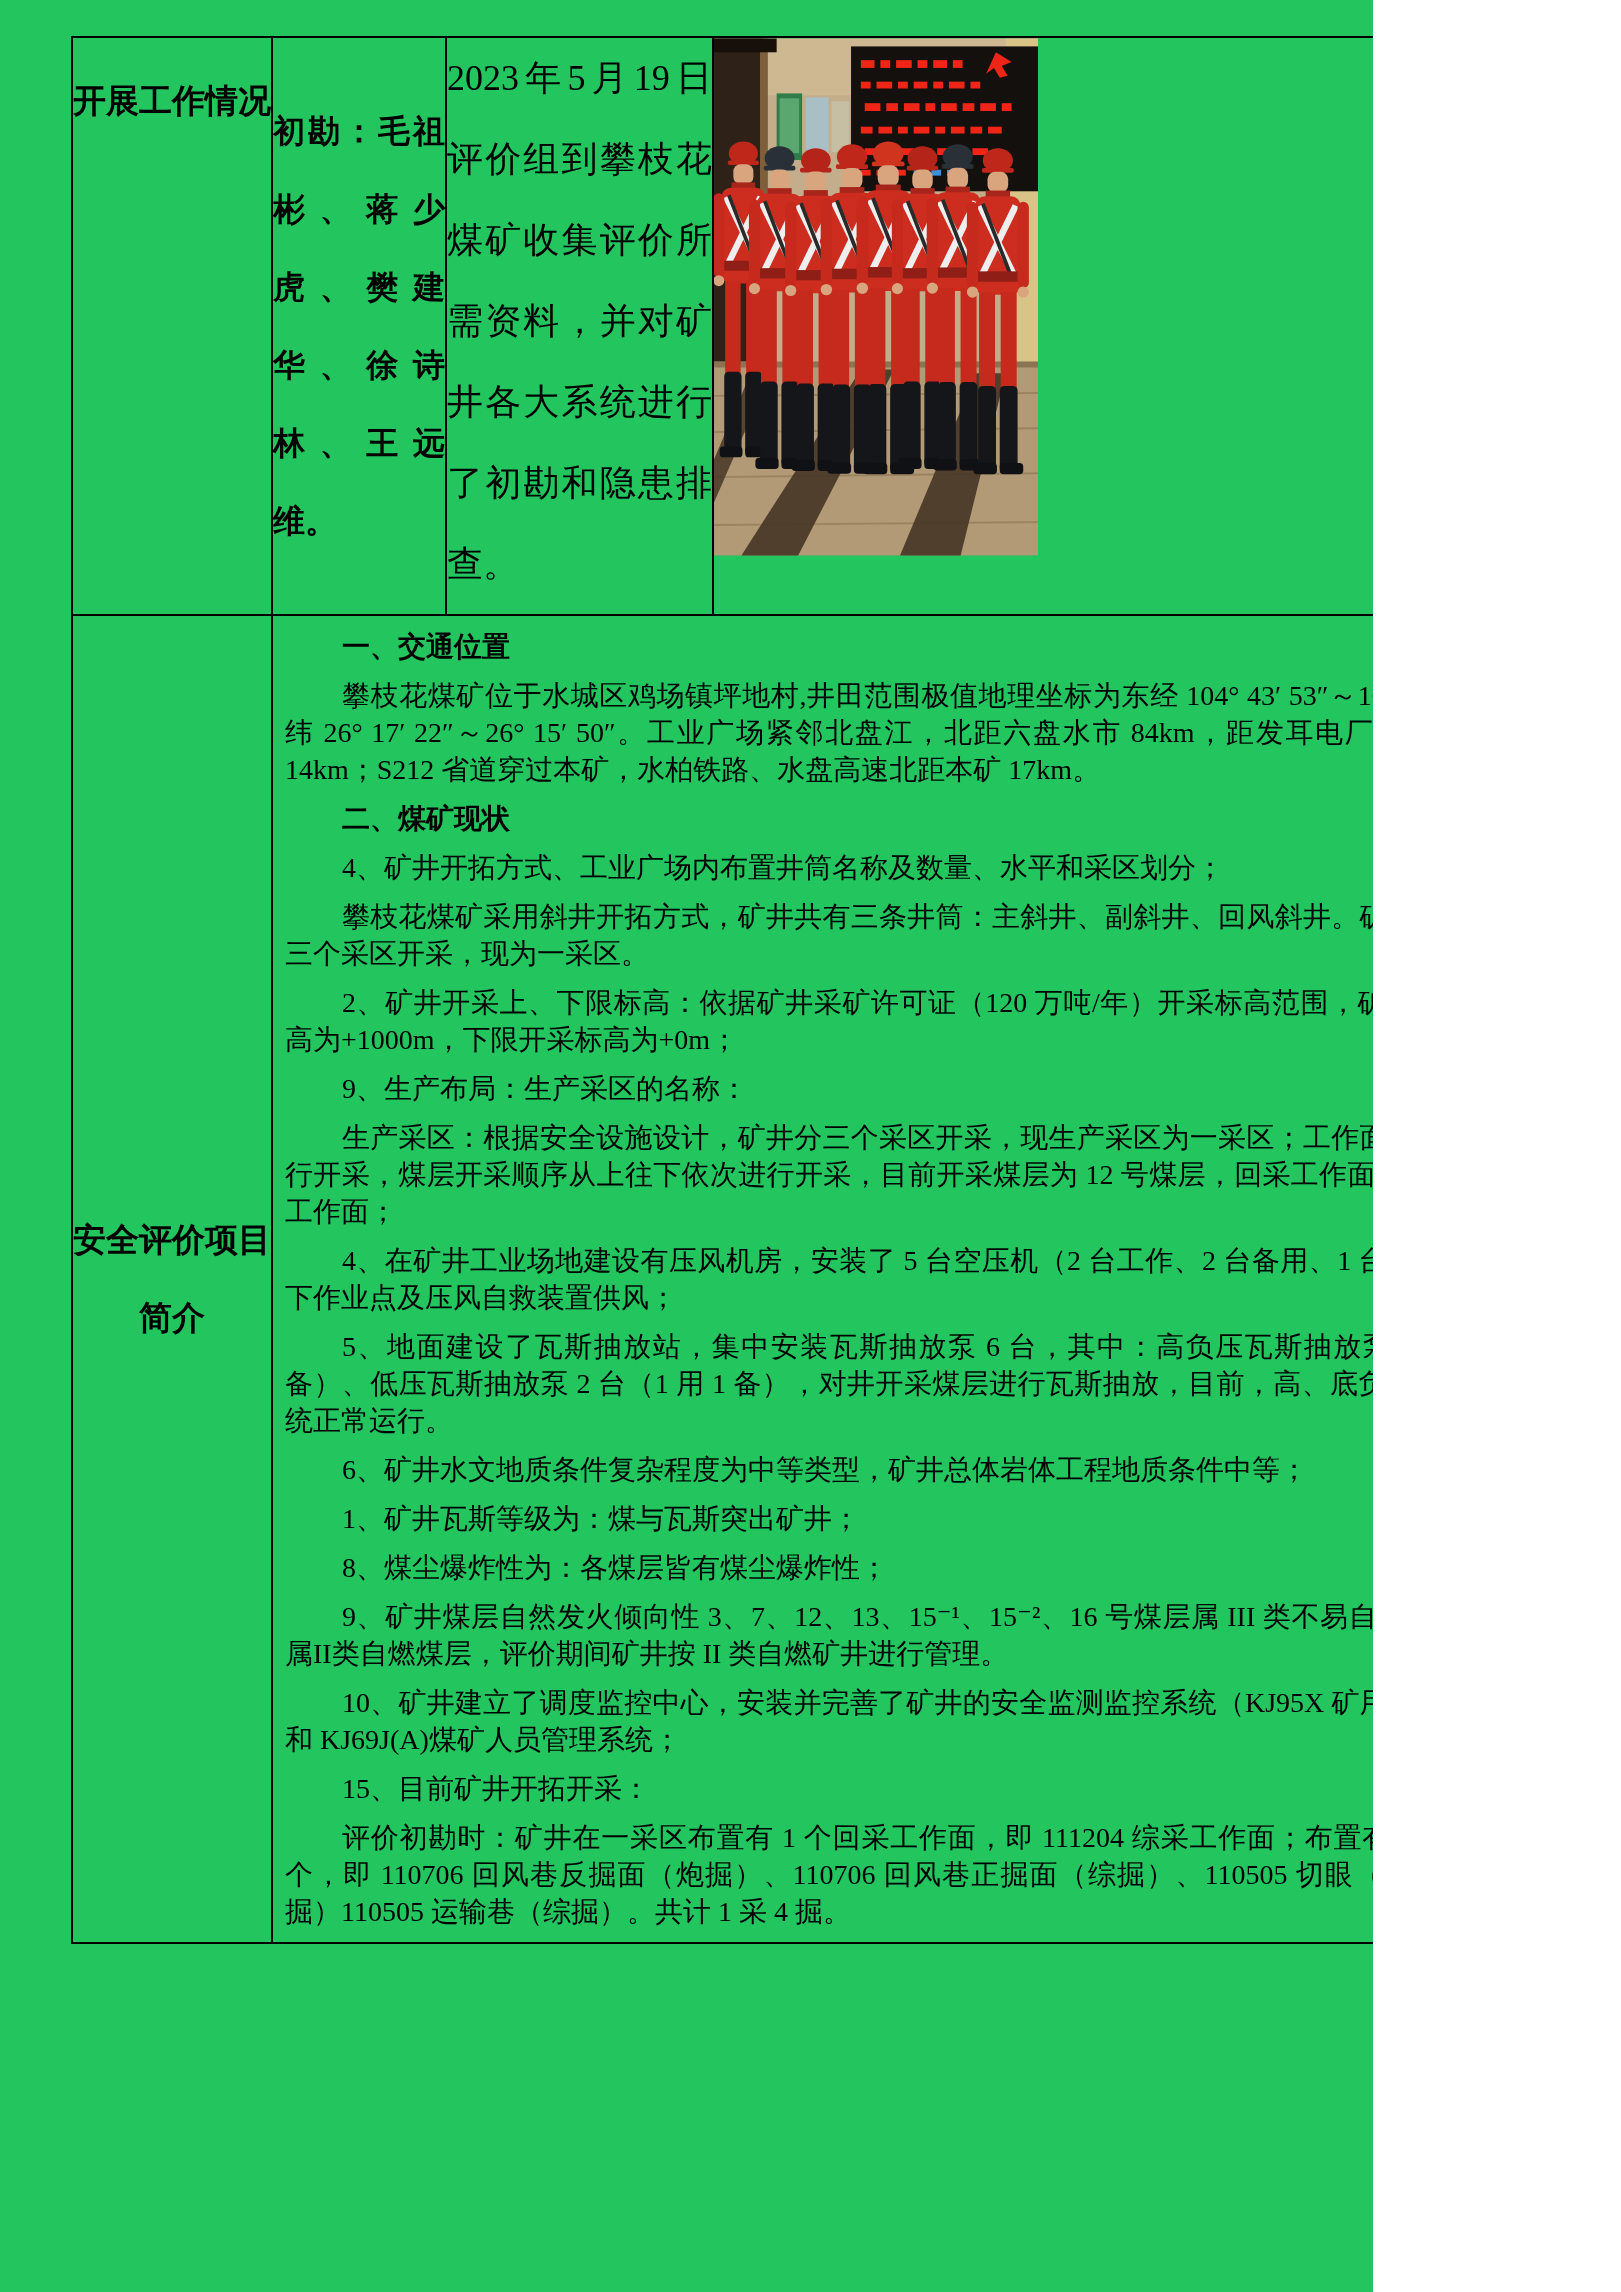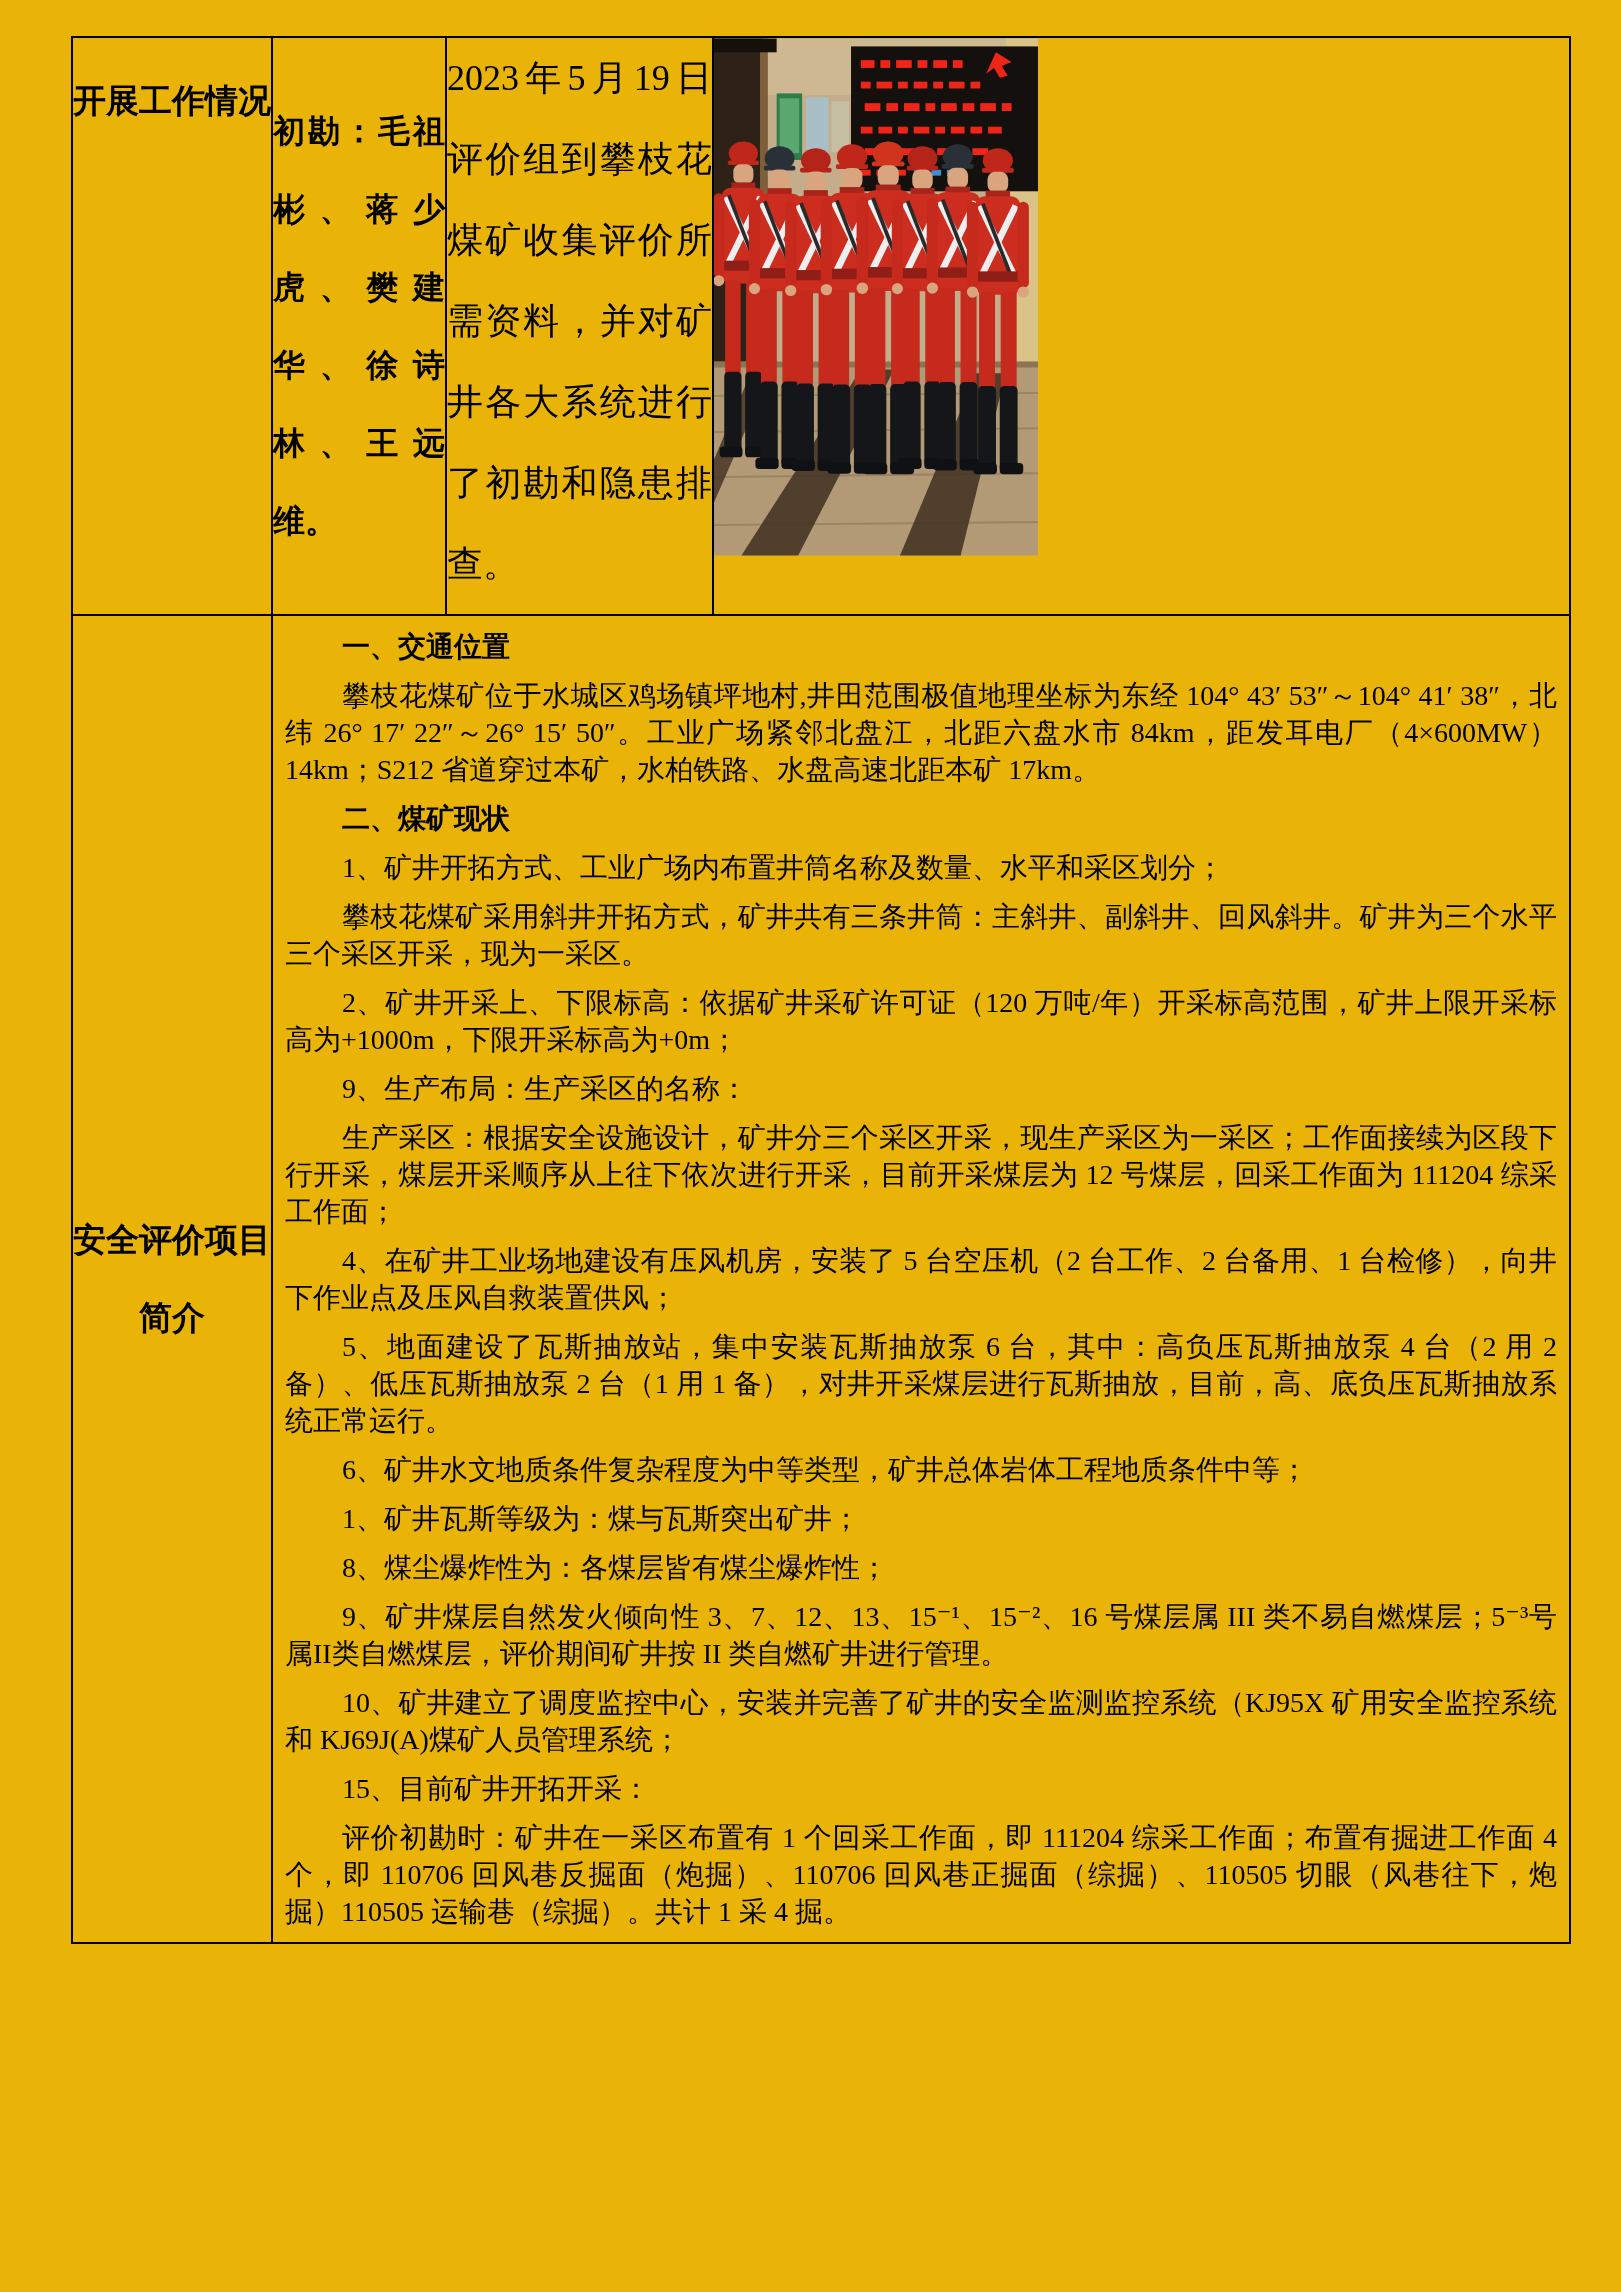--- a/index.html
+++ b/index.html
@@ -1,16 +1,16 @@
 <!DOCTYPE html>
 <html><head>
 <meta charset="utf-8">
 <style>
   html,body{margin:0;padding:0;background:#ffffff;}
-  .page{position:relative;width:1621px;height:2293px;background:#eab308;color:#000;
+  .page{position:relative;width:1373px;height:2293px;background:#22c55e;color:#000;
         font-family:"Liberation Serif","DejaVu Serif",serif;overflow:hidden;}
   table.doc{position:absolute;left:71px;top:36px;width:1498px;border-collapse:collapse;table-layout:fixed;}
   table.doc td{border:2.9px solid #000;padding:0;overflow:hidden;}
   tr.r1{height:578px;}
   tr.r2{height:1184px;}
   tr.r3{height:255px;}
   .rowhead{font-size:33px;font-weight:bold;text-align:center;line-height:78px;
            vertical-align:middle;padding:0 25.5px;}
   .rowhead.top{vertical-align:top;padding-top:23.5px;}
   .team-cell{vertical-align:middle;font-size:32px;line-height:78px;padding:0 16.7px;
@@ -166,21 +166,21 @@
       <td class="rowhead">安全评价项目简介</td>
       <td class="intro-cell" colspan="3">
         <div>
 
             <p class="para-bold">一、交通位置</p>
 
             <p>攀枝花煤矿位于水城区鸡场镇坪地村,井田范围极值地理坐标为东经 104° 43′ 53″～104° 41′ 38″，北纬 26° 17′ 22″～26° 15′ 50″。工业广场紧邻北盘江，北距六盘水市 84km，距发耳电厂（4×600MW）14km；S212 省道穿过本矿，水柏铁路、水盘高速北距本矿 17km。</p>
 
             <p class="para-bold">二、煤矿现状</p>
 
-            <p>1、矿井开拓方式、工业广场内布置井筒名称及数量、水平和采区划分；</p>
+            <p>4、矿井开拓方式、工业广场内布置井筒名称及数量、水平和采区划分；</p>
 
             <p>攀枝花煤矿采用斜井开拓方式，矿井共有三条井筒：主斜井、副斜井、回风斜井。矿井为三个水平三个采区开采，现为一采区。</p>
 
             <p>2、矿井开采上、下限标高：依据矿井采矿许可证（120 万吨/年）开采标高范围，矿井上限开采标高为+1000m，下限开采标高为+0m；</p>
 
             <p>9、生产布局：生产采区的名称：</p>
 
             <p>生产采区：根据安全设施设计，矿井分三个采区开采，现生产采区为一采区；工作面接续为区段下行开采，煤层开采顺序从上往下依次进行开采，目前开采煤层为 12 号煤层，回采工作面为 111204 综采工作面；</p>
 
             <p>4、在矿井工业场地建设有压风机房，安装了 5 台空压机（2 台工作、2 台备用、1 台检修），向井下作业点及压风自救装置供风；</p>

